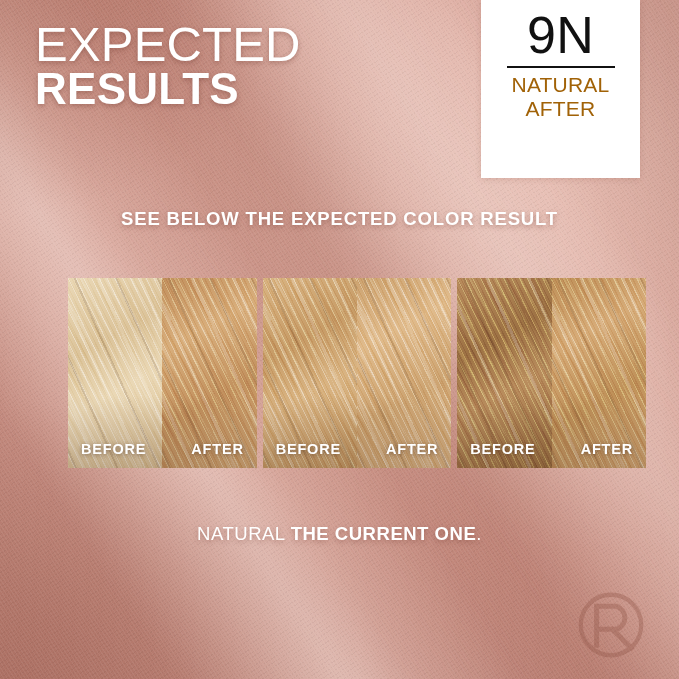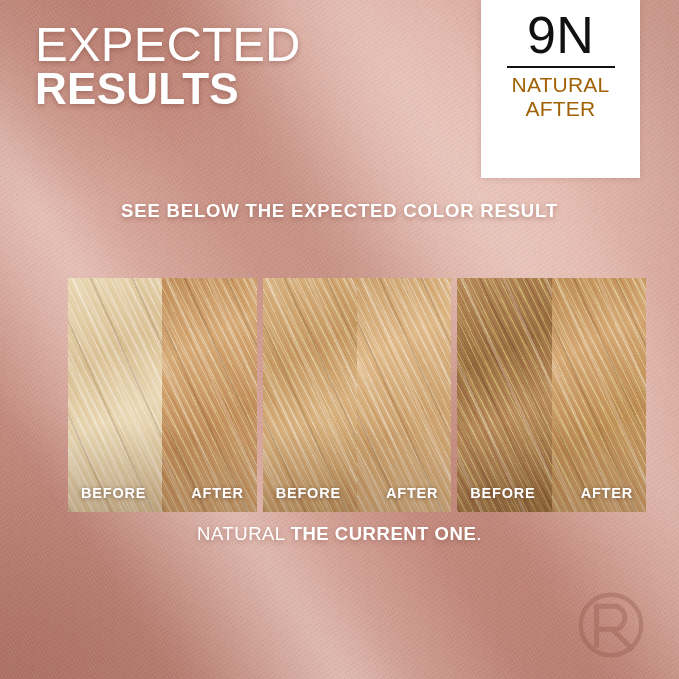--- a/index.html
+++ b/index.html
@@ -131,35 +131,35 @@
     font-weight:300;
     color:#a16207;
     line-height:1.13;
     text-align:center;
     letter-spacing:0.01em;
   }
 
   
   .subtitle {
     position:absolute;
-    left:0; right:0; top:199px;
+    left:0; right:0; top:207px;
     text-align:center;
     color:#fff;
     font-size:18.5px;
     font-weight:700;
     line-height:1.30;
     letter-spacing:0.045em;
     text-shadow:0 2px 5px rgba(110,55,44,0.40);
   }
 
   
   .swatch-row {
     position:absolute;
     left:33px; top:278px;
-    width:613px; height:234px;
+    width:613px; height:190px;
     display:flex;
     gap:6px;
     padding-left:35px;
   }
   .swatch {
     position:relative;
     flex:1 1 0;
     display:flex;
     overflow:hidden;
   }

